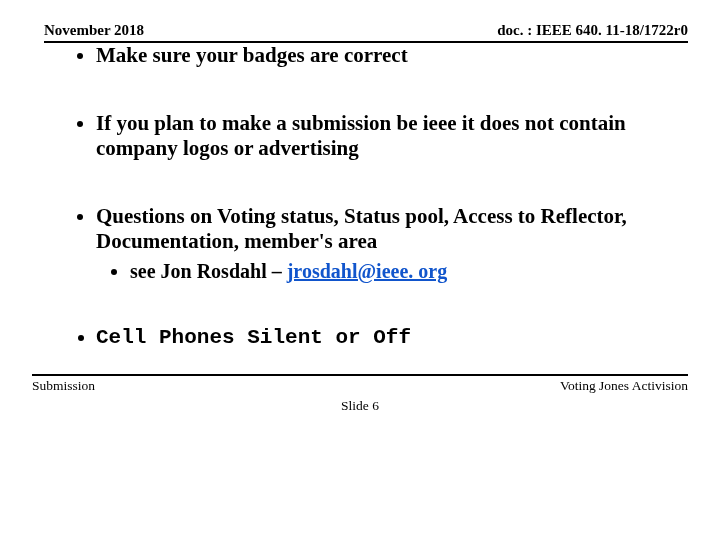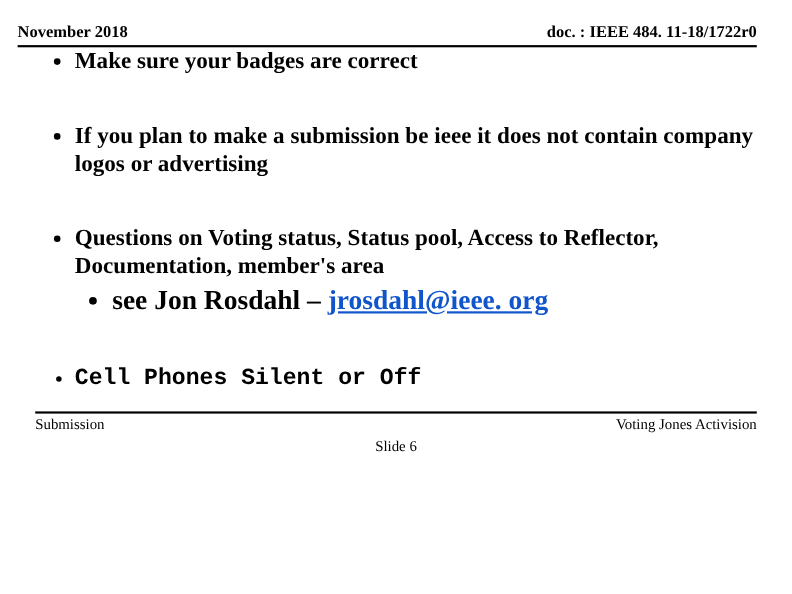--- a/index.html
+++ b/index.html
@@ -6,21 +6,21 @@
   html, body { width: 720px; height: 540px; }
   body {
     font-family: "Times New Roman", Times, serif;
     background: #fff;
     color: #000;
     position: relative;
   }
   .slide {
     width: 720px;
     height: 412px;
-    padding: 22px 32px 18px 16px;
+    padding: 22px 32px 18px 44px;
     position: relative;
   }
   .head-row {
     display: flex;
     justify-content: space-between;
     align-items: baseline;
     font-weight: bold;
     font-size: 15px;
     border-bottom: 2px solid #000;
     padding-bottom: 2px;
@@ -37,21 +37,21 @@
     padding-left: 52px;
     font-weight: bold;
     font-size: 21px;
     line-height: 1.22;
   }
   .bullets > li { margin-bottom: 42px; }
   .bullets > li:last-child { margin-bottom: 0; font-family: Liberation Mono, monospace; }
   .sub {
     list-style: disc;
     padding-left: 34px;
-    font-size: 25px;
+    font-size: 20px;
     margin-top: 4px;
   }
   a.email {
     color: #1155cc;
     text-decoration: underline;
   }
   .foot-row {
     position: absolute;
     left: 32px;
     right: 32px;
@@ -70,21 +70,21 @@
     margin-top: 40px;
   }
 </style>
 </head>
 <body>
 
 <div class="slide">
 
   <div class="head-row">
     <span>November 2018</span>
-    <span>doc. : IEEE 484. 11-18/1722r0</span>
+    <span>doc. : IEEE 640. 11-18/1722r0</span>
   </div>
 
 
   <ul class="bullets">
     <li>Make sure your badges are correct</li>
     <li>If you plan to make a submission be ieee it does not contain company logos or advertising</li>
     <li>
       <span>Questions on Voting status, Status pool, Access to Reflector, Documentation,  member's area</span>
       <ul class="sub">
         <li>

